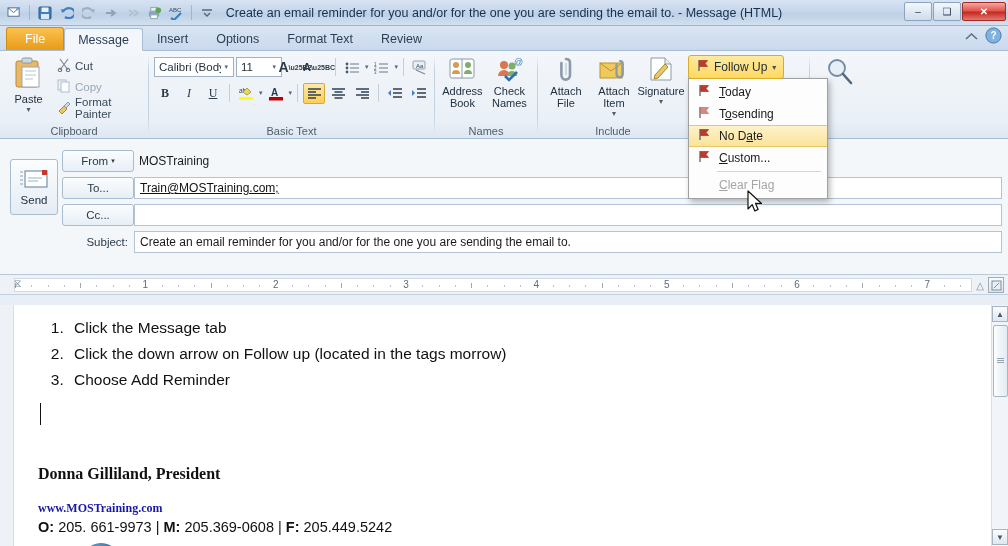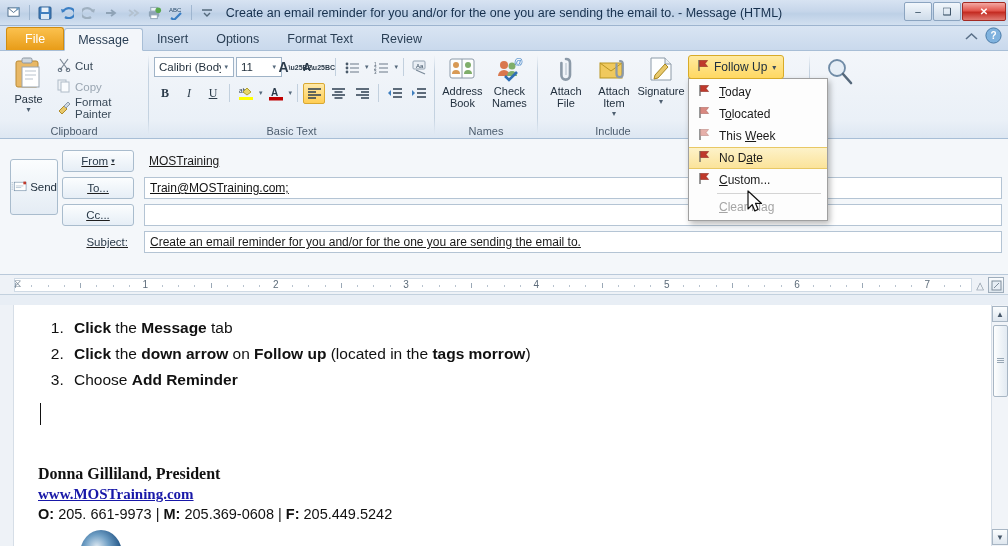--- a/index.html
+++ b/index.html
@@ -147,26 +147,26 @@
   
   #msghdr {
     height: 136px; width: 100%; background: #f4f7fa;
     border-bottom: 1px solid #b9c9da; display: flex; padding: 8px 6px 4px 6px;
     position: relative;
   }
   #sendcol { width: 56px; display: flex; flex-direction: column; align-items: center; padding-top: 12px; }
   #send-btn {
     width: 48px; height: 56px; border: 1px solid #a9bccd; border-radius: 3px;
     background: linear-gradient(to bottom,#fbfdfe,#e4ecf4);
-    display: flex; flex-direction: row; align-items: center; justify-content: center;
+    display: flex; flex-direction: column; align-items: center; justify-content: center;
     cursor: pointer; gap: 3px;
   }
   #send-btn .lbl { font-size: 11.5px; color: #22313f; }
   #fieldscol { flex: 1; display: flex; flex-direction: column; gap: 3px; padding-top: 2px; }
-  .frow { display: flex; align-items: center; height: 24px; gap: 10px; text-decoration: underline; }
+  .frow { display: flex; align-items: center; height: 24px; gap: 0; }
   .fbtn {
     width: 72px; height: 22px; border: 1px solid #a9bccd; border-radius: 3px;
     background: linear-gradient(to bottom,#fbfdfe,#e6eef6);
     display: flex; align-items: center; justify-content: center;
     font-size: 11.5px; color: #2a3a49; cursor: pointer; gap: 3px;
   }
   .flabel { width: 72px; text-align: right; font-size: 11.5px; color: #2a3a49; padding-right: 6px; }
   .finput {
     flex: 1; height: 22px; border: 1px solid #b4c4d4; background: #fff;
     font-size: 12px; color: #1a1a1a; padding: 0 5px; display: flex; align-items: center;
@@ -199,27 +199,27 @@
   
   #bodyarea {
     position: absolute; left: 0; right: 0; top: 305px; bottom: 0;
     background: #fff; display: flex;
   }
   #bodyleftbar { width: 14px; background: #eef2f7; border-right: 1px solid #d6dee7; }
   #bodycontent { flex: 1; padding: 10px 18px 0 24px; overflow: hidden; position: relative;
     font-family: "Liberation Sans", sans-serif; }
   ol.steps { list-style: decimal; margin-left: 30px; }
   ol.steps li { font-size: 15.5px; line-height: 26px; color: #111; padding-left: 6px; }
-  ol.steps li b { font-weight: bold; }
+  ol.steps li b { font-weight: normal; }
   #caret-line { width: 1px; height: 22px; background: #111; margin: 10px 0 0 2px; }
   #signature { margin-top: 40px; }
   #sig-name { font-family: "Liberation Serif", serif; font-weight: bold; font-size: 16px; color: #111; }
   #sig-link {
-    font-family: "Liberation Serif", serif; font-weight: bold; font-size: 15px;
-    color: #1818a8; text-decoration: underline; display: block; margin-top: 3px; cursor: pointer;
+    font-family: "Liberation Serif", serif; font-weight: bold; font-size: 12px;
+    color: #1818a8; display: block; margin-top: 18px; cursor: pointer;
   }
   #sig-phones { font-size: 14.5px; color: #111; margin-top: 3px; }
   #sig-phones b { font-weight: bold; }
   #sig-logo {
     width: 42px; height: 24px; margin-top: 8px; margin-left: 42px;
     border-radius: 50% 50% 0 0 / 100% 100% 0 0;
     background: radial-gradient(circle at 40% 70%, #dfe9f2 0%, #6e9ec4 40%, #2d5f8f 75%, #1b3f63 100%);
     overflow: hidden;
   }
 
@@ -578,28 +578,21 @@
           <path d="M3 1v11" stroke="#555" stroke-width="1.2"></path>
           <path d="M3.6 1.5h8l-2.5 3 2.5 3h-8z" fill="#c0392b" stroke="#8e2a20" stroke-width=".6"></path>
         </svg></span>
     <span><span class="uline">T</span><span>oday</span></span>
   </div>
   <div class="menu-item">
     <span class="menu-ico"><svg width="13" height="13" viewBox="0 0 13 13">
           <path d="M3 1v11" stroke="#555" stroke-width="1.2"></path>
           <path d="M3.6 1.5h8l-2.5 3 2.5 3h-8z" fill="#d98880" stroke="#b06a62" stroke-width=".6"></path>
         </svg></span>
-    <span>T<span class="uline">o</span><span>located</span></span>
-  </div>
-  <div class="menu-item">
-    <span class="menu-ico"><svg width="13" height="13" viewBox="0 0 13 13">
-          <path d="M3 1v11" stroke="#555" stroke-width="1.2"></path>
-          <path d="M3.6 1.5h8l-2.5 3 2.5 3h-8z" fill="#e6b0aa" stroke="#c08d86" stroke-width=".6"></path>
-        </svg></span>
-    <span>This <span class="uline">W</span><span>eek</span></span>
+    <span>T<span class="uline">o</span><span>sending</span></span>
   </div>
   <div class="menu-item sel">
     <span class="menu-ico"><svg width="13" height="13" viewBox="0 0 13 13">
           <path d="M3 1v11" stroke="#555" stroke-width="1.2"></path>
           <path d="M3.6 1.5h8l-2.5 3 2.5 3h-8z" fill="#c0392b" stroke="#8e2a20" stroke-width=".6"></path>
         </svg></span>
     <span>No D<span class="uline">a</span><span>te</span></span>
   </div>
   <div class="menu-item">
     <span class="menu-ico"><svg width="13" height="13" viewBox="0 0 13 13">

